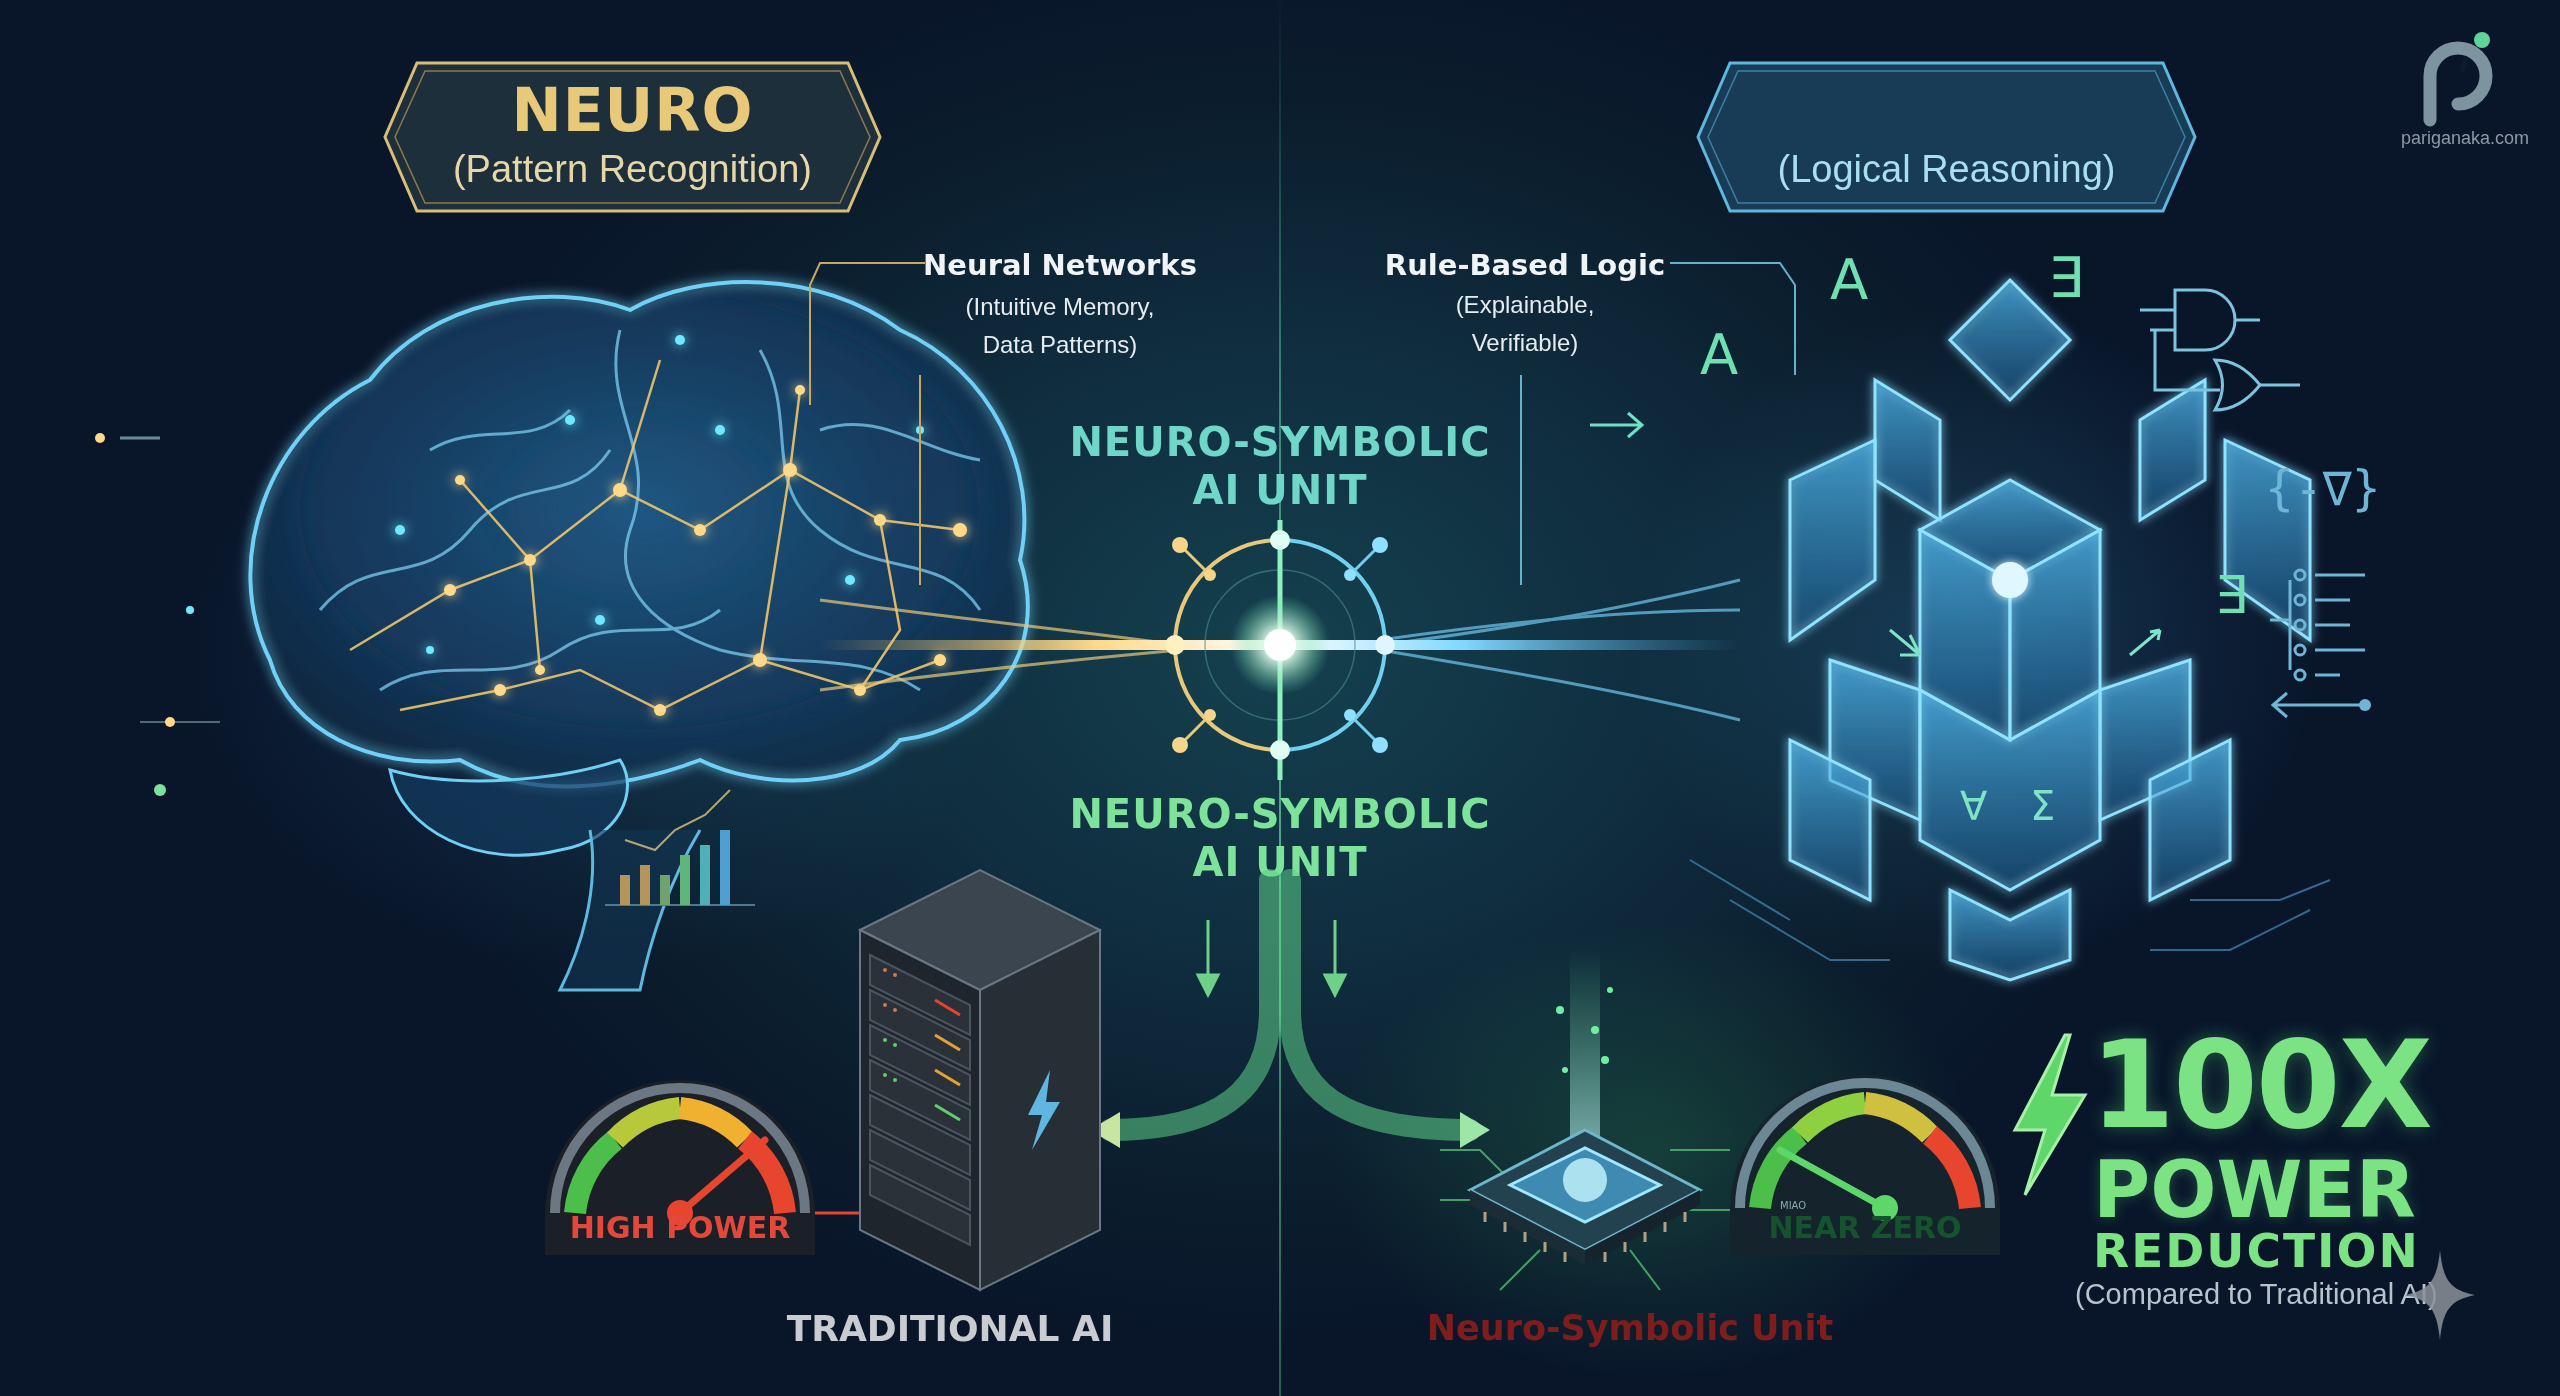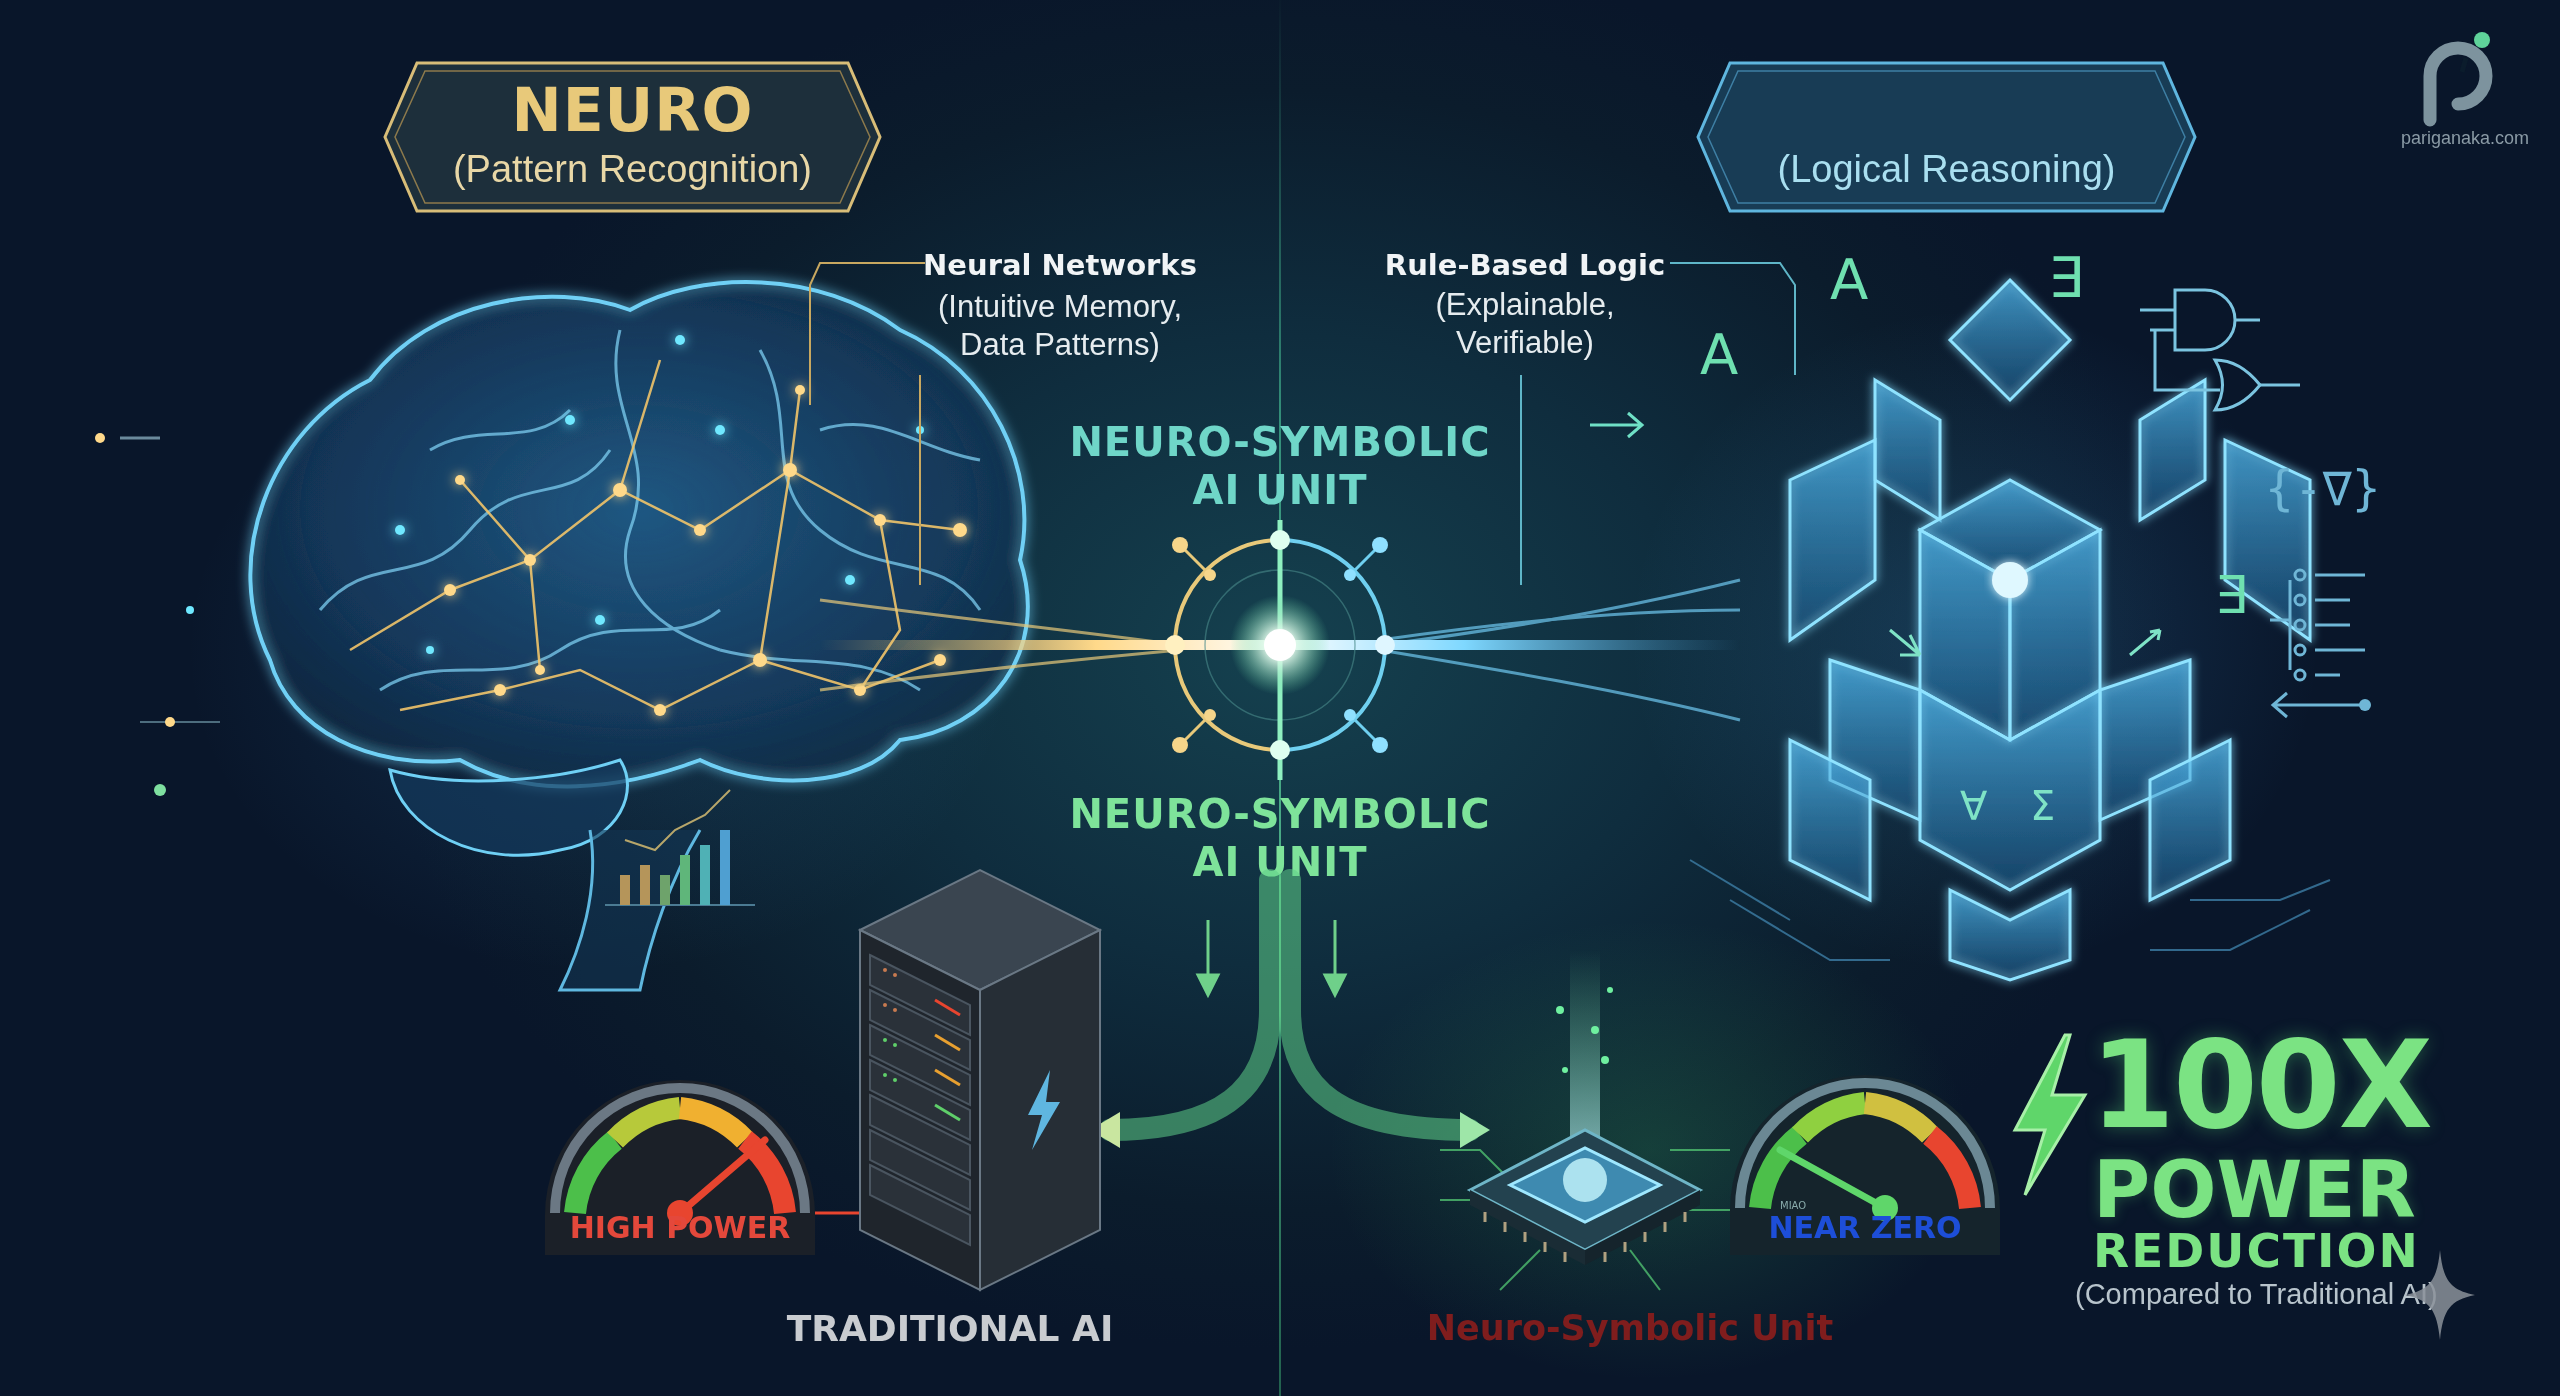--- a/index.html
+++ b/index.html
@@ -6,21 +6,21 @@
   body{width:2560px;height:1396px;overflow:hidden;position:relative;
     background:radial-gradient(ellipse 900px 700px at 1280px 650px,#15414f 0%,#0f2d3e 45%,#0b1c2c 80%,#09162a 100%);
     font-family:"Liberation Sans","DejaVu Sans",sans-serif;color:#fff;}
   .abs{position:absolute;}
   .center-text{text-align:center;}
   svg{position:absolute;overflow:visible;}
   .hexbox{position:absolute;}
   .title-main{font-family:"DejaVu Sans",sans-serif;font-weight:bold;font-size:60px;letter-spacing:1px;text-align:center;}
   .title-sub{font-family:"Liberation Sans",sans-serif;font-size:38px;}
   .label-head{font-family:"DejaVu Sans",sans-serif;font-weight:bold;font-size:29px;color:#f1f4f6;}
-  .label-sub{font-family:"Liberation Sans",sans-serif;font-size:31px;color:#e6ecef;line-height:38px;text-align:center;}
+  .label-sub{font-family:"Liberation Sans",sans-serif;font-size:24px;color:#e6ecef;line-height:38px;text-align:center;}
   .ns-title{font-family:"DejaVu Sans",sans-serif;font-weight:bold;font-size:40px;line-height:48px;letter-spacing:1px;}
   .caption{font-family:"DejaVu Sans",sans-serif;font-weight:bold;font-size:36px;}
 </style>
 </head>
 <body>
 
 <div class="abs" style="left:150px;top:300px;width:900px;height:700px;background:radial-gradient(ellipse at center,rgba(60,150,220,0.18),rgba(0,0,0,0) 65%);"></div>
 <div class="abs" style="left:1600px;top:280px;width:750px;height:720px;background:radial-gradient(ellipse at center,rgba(70,170,240,0.2),rgba(0,0,0,0) 65%);"></div>
 <div class="abs" style="left:1300px;top:900px;width:700px;height:500px;background:radial-gradient(ellipse at center,rgba(60,190,110,0.22),rgba(0,0,0,0) 65%);"></div>
 <div class="abs" style="left:1279px;top:0;width:2px;height:1396px;background:linear-gradient(#0b1c2c,#3fae8c 30%,#5bd19a 60%,#2a7a5a 100%);opacity:0.75;"></div>
@@ -430,21 +430,21 @@
   <path d="M10 195 L10 150 A135 135 0 0 1 280 150 L280 195 Z" fill="#15242c"></path>
   <path d="M20 148 A125 125 0 0 1 270 148" fill="none" stroke="#6b8894" stroke-width="10"></path>
   <path d="M40 148 A105 105 0 0 1 80 75" fill="none" stroke="#4cbf4a" stroke-width="22"></path>
   <path d="M80 75 A105 105 0 0 1 145 43" fill="none" stroke="#8fd040" stroke-width="22"></path>
   <path d="M145 43 A105 105 0 0 1 210 75" fill="none" stroke="#d0c040" stroke-width="22"></path>
   <path d="M210 75 A105 105 0 0 1 250 148" fill="none" stroke="#e8452f" stroke-width="22"></path>
   <line x1="165" y1="148" x2="60" y2="90" stroke="#5fd66a" stroke-width="7" stroke-linecap="round"></line>
   <circle cx="165" cy="148" r="13" fill="#5fd66a"></circle>
 </svg>
 <div class="abs" style="left:1780px;top:1200px;font-size:10px;color:#8aa;font-family:'DejaVu Sans',sans-serif;">MIAO</div>
-<div class="abs center-text" style="left:1740px;top:1210px;width:250px;font-family:'DejaVu Sans',sans-serif;font-weight:bold;font-size:30px;color:#1d4ed8;">NEAR ZERO</div>
+<div class="abs center-text" style="left:1740px;top:1210px;width:250px;font-family:'DejaVu Sans',sans-serif;font-weight:bold;font-size:30px;color:#14532d;">NEAR ZERO</div>
 
 <div class="abs center-text" style="left:1420px;top:1308px;width:420px;font-family:'DejaVu Sans',sans-serif;font-weight:bold;font-size:35px;color:#7f1d1d;">Neuro-Symbolic Unit</div>
 
 <svg style="left:2010px;top:1035px;" width="80" height="160" viewBox="0 0 80 160">
   <polygon points="55,0 5,95 35,95 15,160 75,60 42,60 60,0" fill="#5fd66a" stroke="#a8f0a8" stroke-width="3"></polygon>
 </svg>
 <div class="abs" style="left:2090px;top:1020px;font-family:'DejaVu Sans',sans-serif;font-weight:bold;font-size:122px;line-height:130px;color:#7be383;letter-spacing:-2px;text-shadow:0 0 18px rgba(90,220,120,0.35);">100X</div>
 <div class="abs" style="left:2093px;top:1148px;font-family:'DejaVu Sans',sans-serif;font-weight:bold;font-size:78px;line-height:84px;color:#7be383;text-shadow:0 0 14px rgba(90,220,120,0.3);">POWER</div>
 <div class="abs" style="left:2093px;top:1225px;font-family:'DejaVu Sans',sans-serif;font-weight:bold;font-size:47px;line-height:52px;letter-spacing:2px;color:#7be383;">REDUCTION</div>
 <div class="abs" style="left:2075px;top:1278px;font-family:'Liberation Sans',sans-serif;font-size:29px;color:#b8c4cc;">(Compared to Traditional AI)</div>

